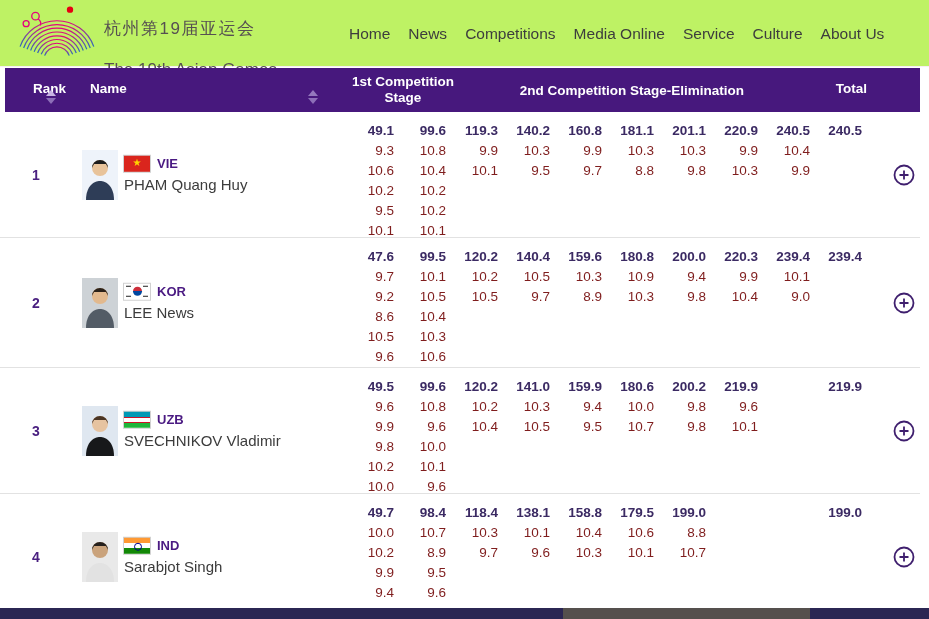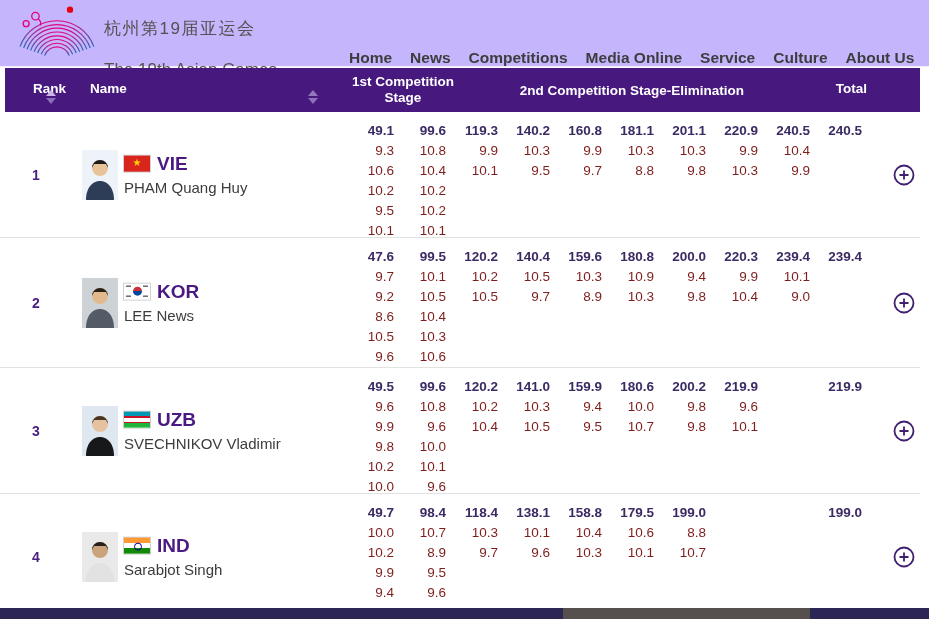--- a/index.html
+++ b/index.html
@@ -1,26 +1,26 @@
 <!DOCTYPE html>
 <html><head>
 <meta charset="utf-8">
 <style>
   * { margin:0; padding:0; box-sizing:border-box; }
   body { background:#fff; font-family:"Liberation Sans", sans-serif; }
   .page { position:relative; width:929px; height:619px; background:#fff; overflow:hidden; }
 
   
-  .site-header { position:absolute; top:0; left:0; width:929px; height:67px; background:#c4b5fd; border-bottom:1px solid #f6eef3; }
+  .site-header { position:absolute; top:0; left:0; width:929px; height:67px; background:#bef264; border-bottom:1px solid #f6eef3; }
   .logo-wrap { position:absolute; left:14px; top:3px; display:flex; align-items:flex-start; }
   .logo-fan { width:84px; height:60px; }
   .logo-text { margin-left:6px; padding-top:14px; }
   .logo-zh { font-size:17px; color:#565051; letter-spacing:1.5px; }
   .logo-en { font-size:17px; color:#565051; margin-top:20px; }
-  .main-nav { position:absolute; left:349px; top:0; height:67px; display:flex; align-items:flex-end; gap:18px;font-weight:bold; }
+  .main-nav { position:absolute; left:349px; top:0; height:67px; display:flex; align-items:center; gap:18px; }
   .nav-item { font-size:15.5px; color:#3d3d3d; cursor:pointer; white-space:nowrap; }
 
   
   .thead { position:absolute; top:68px; left:5px; width:915px; height:44px; background:#47187d; color:#fff; font-weight:bold; font-size:13.5px; }
   .th { position:absolute; }
   .th-rank { left:28px; top:13px; }
   .th-name { left:85px; top:13px;text-align:right; }
   .th-stage1 { left:336px; width:124px; top:50%; transform:translateY(-50%); text-align:center; line-height:16px; }
   .th-stage2 { left:472px; width:310px; top:50%; transform:translateY(-50%); text-align:center; }
   .th-total { left:790px; width:72px; top:13px; text-align:right; }
@@ -38,21 +38,21 @@
   .row:nth-child(2) { height:130px; }
   .rank-cell { position:absolute; left:0; top:50%; transform:translateY(-50%); width:72px; text-align:center; font-weight:bold; font-size:14px; color:#4a2080; }
   .photo { position:absolute; left:82px; top:50%; transform:translateY(-50%); width:36px; height:50px; overflow:hidden; background:#eee; }
   .photo svg { display:block; width:36px; height:50px; }
   .photo-1 { --bg:#eef3fa; --skin:#e8c39a; --hair:#1c1c1c; --shirt:#2e3d57; }
   .photo-2 { --bg:#cdd2d6; --skin:#e2b98e; --hair:#2a2119; --shirt:#535c66; }
   .photo-3 { --bg:#dfe7f0; --skin:#e6c3a0; --hair:#4a3423; --shirt:#17181a; }
   .photo-4 { --bg:#e9e9e9; --skin:#caa37c; --hair:#25201d; --shirt:#e2e2e2; }
   .ident { position:absolute; left:124px; top:50%; transform:translateY(-52%); }
   .noc-line { display:flex; align-items:center; gap:7px; }
-  .noc { font-weight:bold; color:#4a1a82; font-size:19px; }
+  .noc { font-weight:bold; color:#4a1a82; font-size:13px; }
   .athlete { color:#3c3c3c; font-size:15px; margin-top:4px; white-space:nowrap; }
 
   
   .flag { width:26px; height:16px; display:inline-block; position:relative; box-shadow:0 0 0 1px rgba(0,0,0,.18); overflow:hidden; flex:none; }
   .flag-vie { background:#da251d; }
   .flag-vie::after { content:'★'; position:absolute; left:50%; top:50%; transform:translate(-50%,-54%); color:#ffd600; font-size:10px; line-height:1; }
   .flag-kor { background:#fff; }
   .flag-kor::before { content:''; position:absolute; left:50%; top:50%; width:9px; height:9px; margin:-4.5px 0 0 -4.5px; border-radius:50%; background:linear-gradient(180deg,#cd2e3a 50%,#0047a0 50%); }
   .flag-kor::after { content:''; position:absolute; inset:0; background:
       linear-gradient(#222,#222) 2px 2.5px/5px 1.3px no-repeat,

